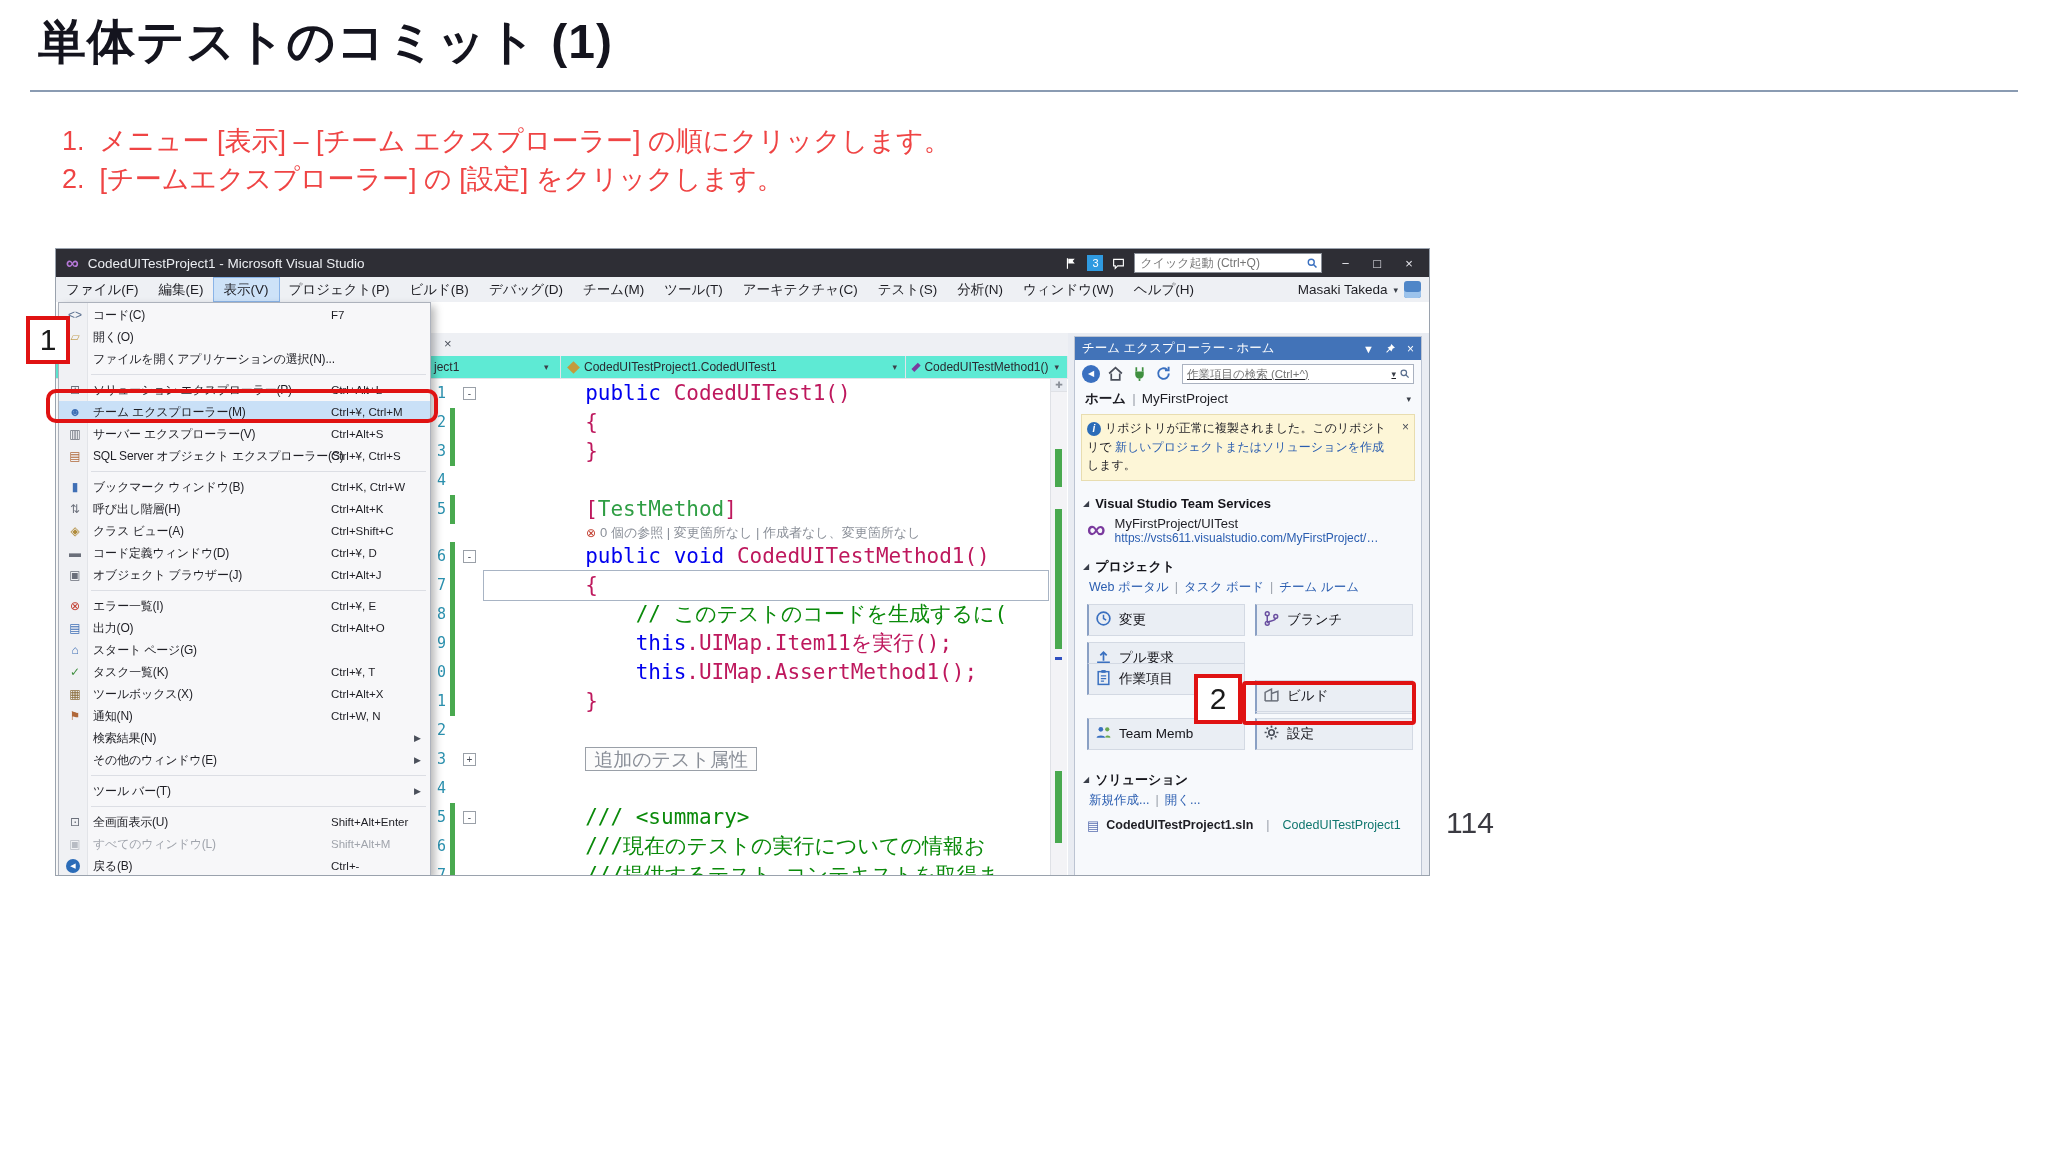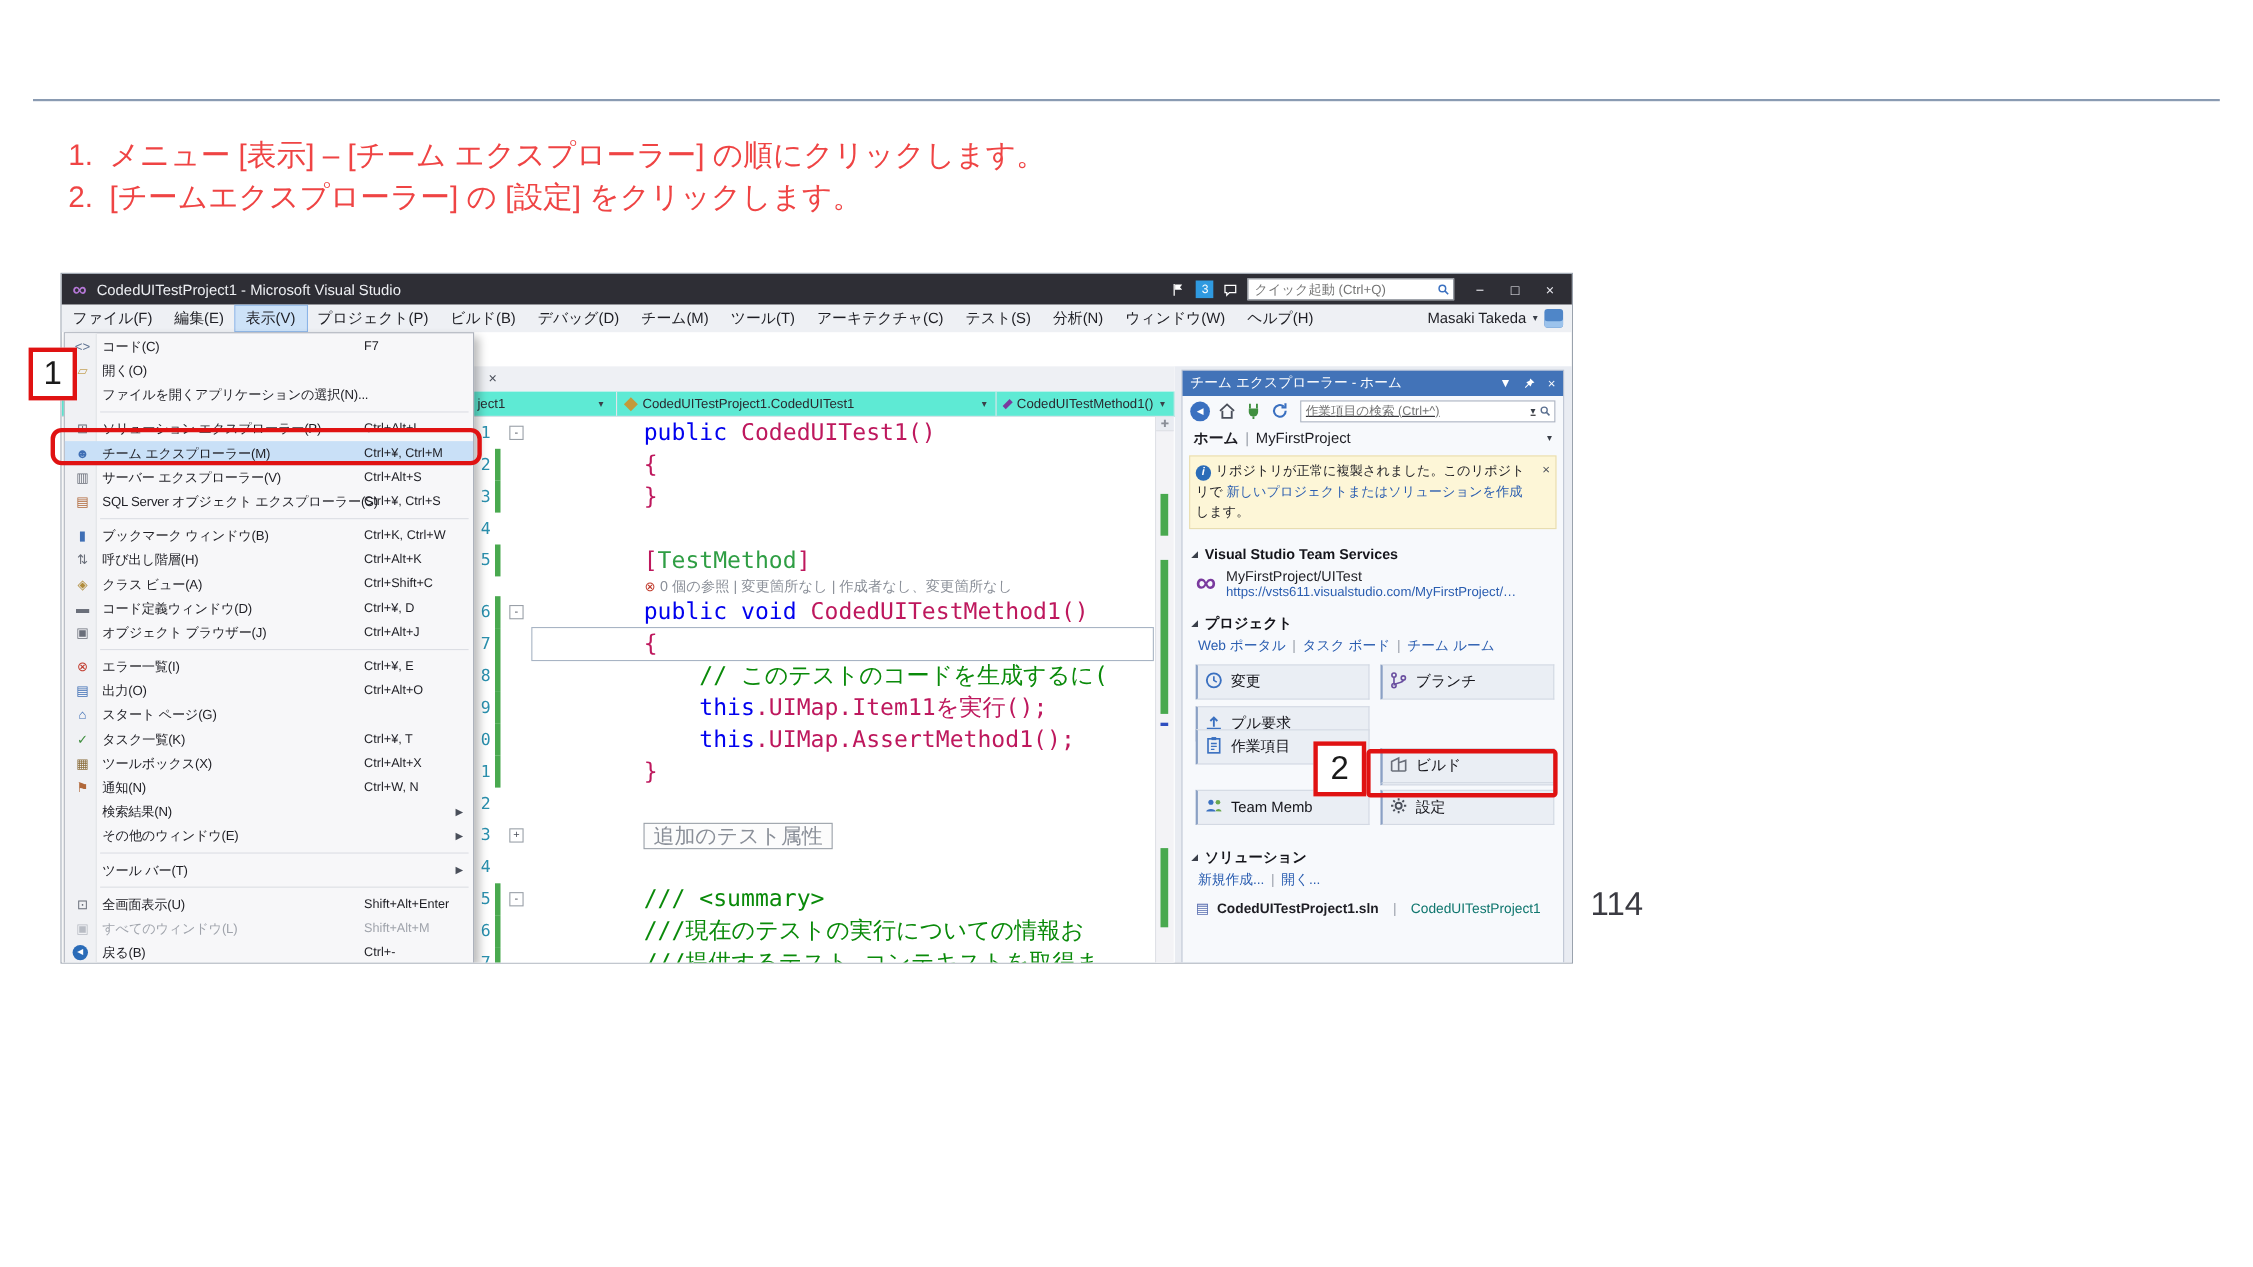--- a/index.html
+++ b/index.html
@@ -162,20 +162,21 @@
   .co2 { left:1194px; top:674px; width:48px; height:50px; }
   .redbox { position:absolute; border:4px solid #e01212; z-index:110; background:transparent; }
   .rb-menu { left:46px; top:389px; width:392px; height:34px; border-radius:10px; }
   .rb-settings { left:1242px; top:681px; width:174px; height:44px; border-radius:4px; }
 </style>
 </head>
 <body>
 
 <div class="slide">
 
+  <div class="slide-title">単体テストのコミット (1)</div>
   <div class="title-rule"></div>
 
   <div class="steps">
     <div class="step">1.  メニュー [表示] – [チーム エクスプローラー] の順にクリックします。</div>
     <div class="step">2.  [チームエクスプローラー] の [設定] をクリックします。</div>
   </div>
 
   <div class="screenshot">
 
     <div class="titlebar">

